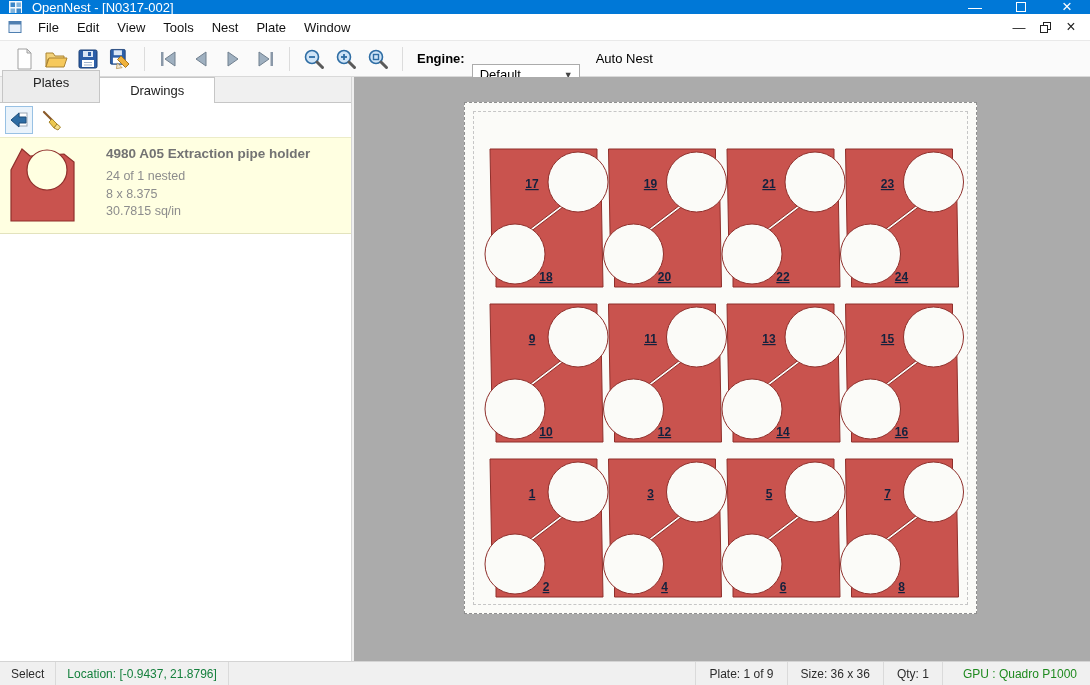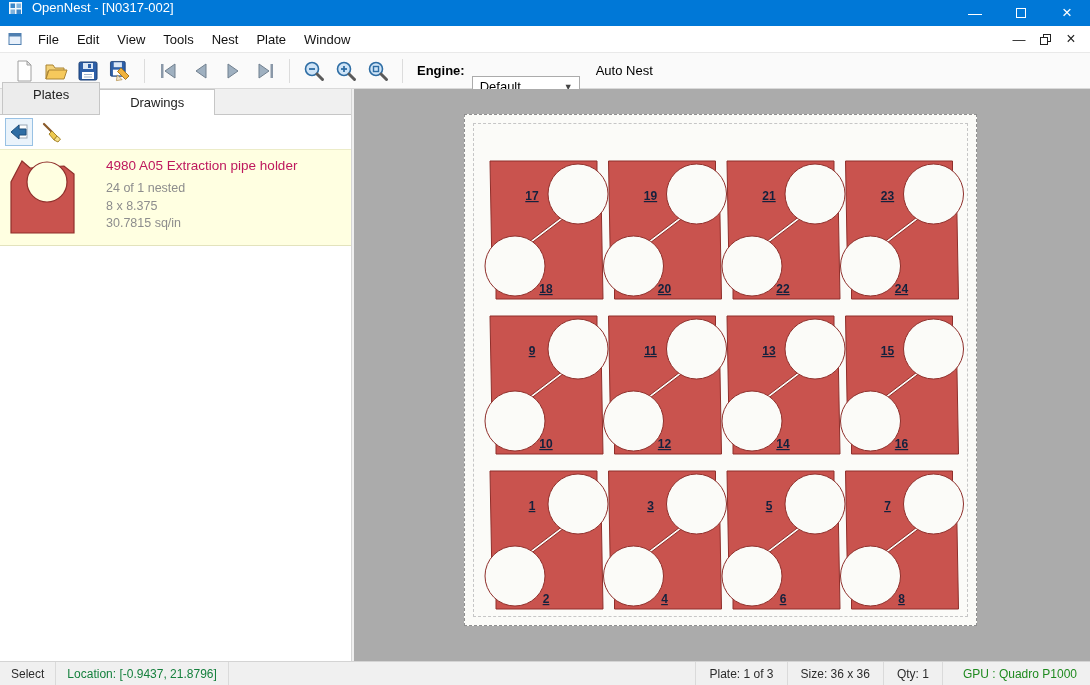--- a/index.html
+++ b/index.html
@@ -1,21 +1,21 @@
 <!DOCTYPE html>
 <html><head>
 <meta charset="utf-8">
 <style>
   * { box-sizing: border-box; margin: 0; padding: 0; }
   html,body { width:1090px; height:685px; overflow:hidden; }
   body { font-family:"Liberation Sans","DejaVu Sans",sans-serif; font-size:13px; background:#f0f0f0; }
   .app { width:1090px; height:685px; display:flex; flex-direction:column; }
 
   
-  .titlebar { height:26px; background:#0078d7; color:#fff; display:flex; flex:none; }
+  .titlebar { height:14px; background:#0078d7; color:#fff; display:flex; align-items:center; flex:none; }
   .titlebar .app-icon { margin:0 8px; display:flex; }
   .title-text { font-size:13px; }
   .win-btns { margin-left:auto; display:flex; height:100%; }
   .win-btn { width:46px; height:100%; display:flex; align-items:center; justify-content:center; font-size:14px; cursor:default; }
   .max-box { width:10px; height:10px; border:1px solid #fff; display:inline-block; }
   .win-close { font-size:17px; }
 
   
   .menubar { height:27px; background:#ffffff; display:flex; align-items:center; flex:none; border-bottom:1px solid #e9e9e9; }
   .mdi-icon { margin:0 6px 0 7px; display:flex; }
@@ -41,21 +41,21 @@
   .sidebar { width:352px; flex:none; background:#fff; display:flex; flex-direction:column; border-right:1px solid #d5d5d5; }
   .tabstrip { height:26px; background:#f0f0f0; display:flex; align-items:flex-end; padding-left:2px; border-bottom:1px solid #c6c6c6; flex:none; }
   .tab { height:32px; line-height:23px; padding:0 30px; border:1px solid #c6c6c6; border-bottom:none; background:#ececec; color:#222; margin-right:-1px; cursor:default; }
   .tab.active { background:#fff; height:26px; line-height:26px; margin-bottom:-1px; position:relative; z-index:2; }
   .side-tools { height:34px; display:flex; align-items:center; gap:5px; padding:0 5px; background:#fff; flex:none; }
   .side-btn { width:28px; height:28px; display:flex; align-items:center; justify-content:center; cursor:default; }
   .side-btn.framed { border:1px solid #98c1e4; background:#eaf3fb; }
   .drawing-item { background:#ffffe1; border-top:1px solid #ececc8; border-bottom:1px solid #e3e3bd; display:flex; gap:16px; padding:6px 6px 6px 8px; cursor:pointer; flex:none; }
   .thumb { flex:none; }
   .d-text { padding-top:2px; }
-  .d-title { font-weight:normal; font-size:13.5px; color:#be185d; margin-bottom:7px; }
+  .d-title { font-weight:bold; font-size:13.5px; color:#737373; margin-bottom:7px; }
   .d-line { color:#8d8d8d; font-size:12.5px; line-height:1.4; }
   .sidebar-rest { flex:1; background:#fff; }
 
   .splitter { width:2px; background:#efefef; flex:none; cursor:ew-resize; }
 
   .canvas-wrap { flex:1; min-width:0; display:flex; flex-direction:row; background:#ababab; }
   .viewport { flex:1; position:relative; overflow:hidden; cursor:crosshair; }
   .plate { position:absolute; left:110px; top:25px; width:513px; height:512px; background:#fbfbf8; border:1px dashed #8f8f8f; }
   .plate-inner { position:absolute; left:8px; top:8px; right:8px; bottom:8px; border:1px dashed #c6c6c6; pointer-events:none; }
   .plate svg { position:absolute; left:0; top:0; }
@@ -340,19 +340,19 @@
       <div class="hscroll">
         <div class="hthumb"></div>
       </div>
     </div>
   </div>
 
   <div class="statusbar">
     <div class="sb-sec">Select</div>
     <div class="sb-sec sb-loc">Location: [-0.9437, 21.8796]</div>
     <div class="sb-spacer"></div>
-    <div class="sb-sec sb-right">Plate: 1 of 3</div>
+    <div class="sb-sec sb-right">Plate: 1 of 9</div>
     <div class="sb-sec sb-right">Size: 36 x 36</div>
     <div class="sb-sec sb-right">Qty: 1</div>
     <div class="sb-sec sb-right sb-gpu">GPU : Quadro P1000</div>
   </div>
 
 </div>
 
 </body></html>

